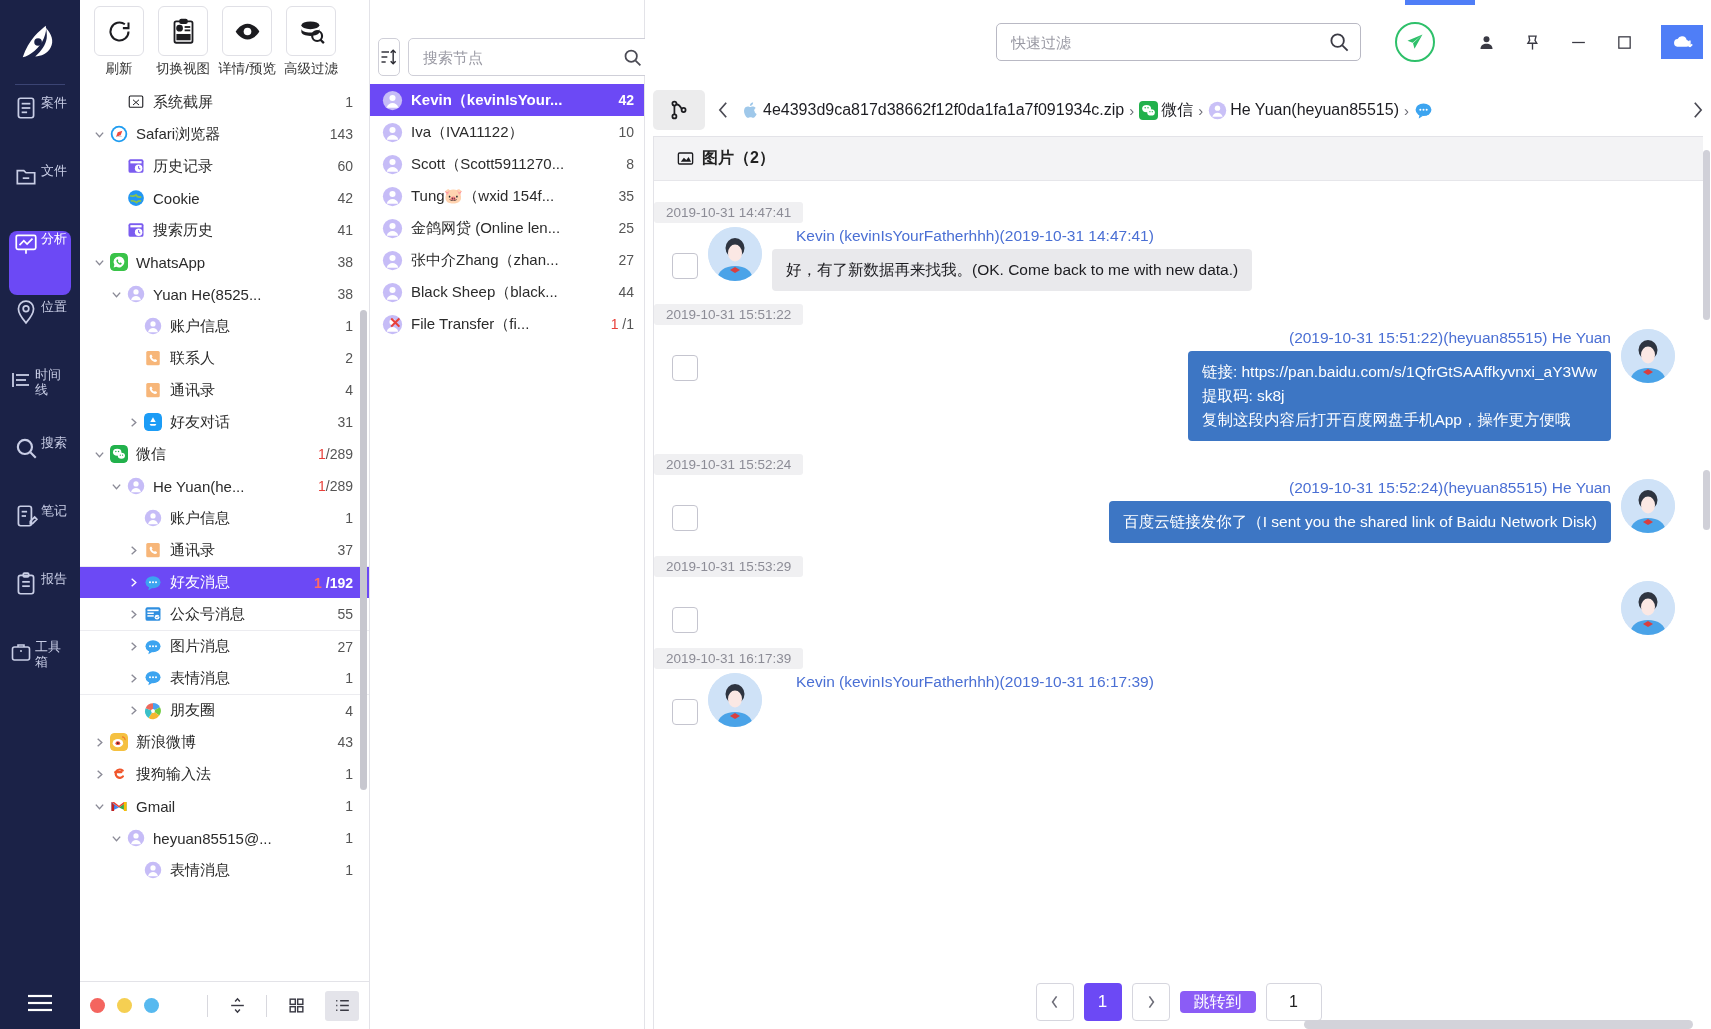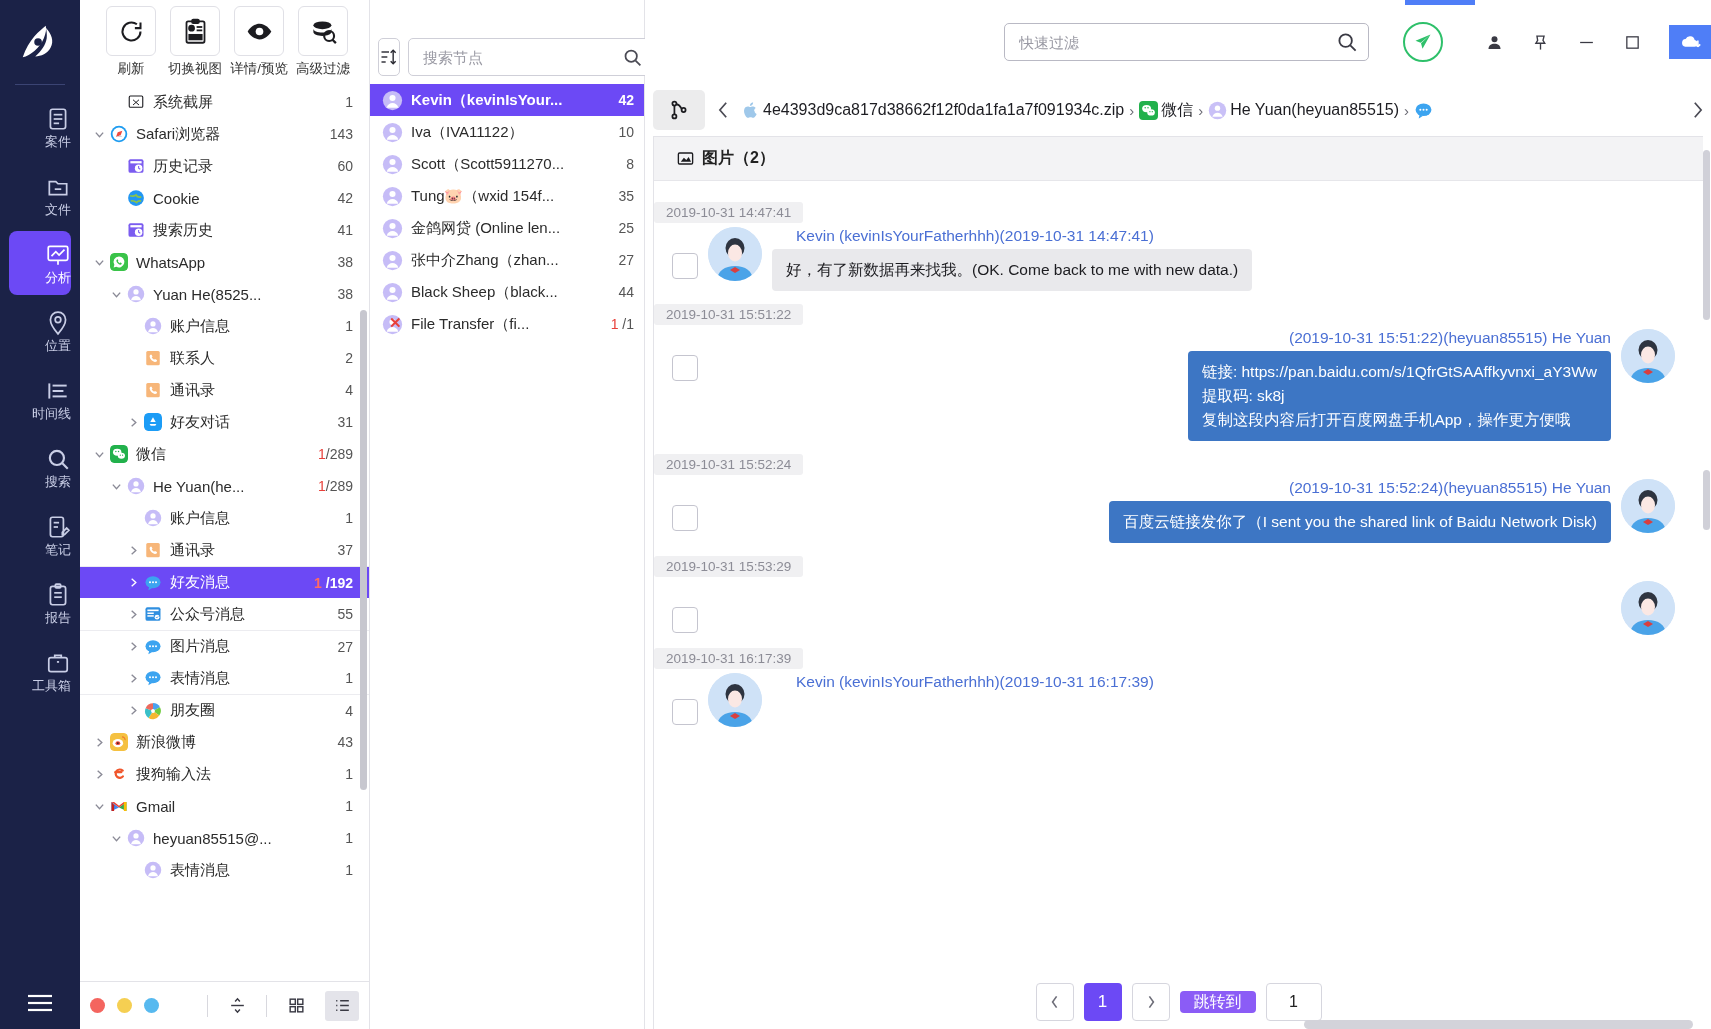--- a/index.html
+++ b/index.html
@@ -14,36 +14,36 @@
   .rail {
     width:80px; background:#1b2247; flex:0 0 80px;
     display:flex; flex-direction:column; align-items:center;
     position:relative;
   }
   .rail-logo { height:84px; display:flex; align-items:center; justify-content:center; width:100%; }
   .rail-logo svg { width:46px; height:46px; }
   .rail-sep { width:50px; height:1px; background:#3b4473; margin-bottom:10px;}
   .rail-item {
     width:62px; height:64px; margin-bottom:4px; border-radius:8px;
-    display:flex; flex-direction:column; align-items:flex-end; justify-content:center;
+    display:flex; align-items:flex-start; justify-content:center;
     color:#c9cee6; cursor:pointer; gap:2px;
   }
   .rail-item svg { width:26px; height:26px; display:block; }
   .rail-item .lbl { font-size:13px; line-height:15px; }
   .rail-item.active { background:#6c49f5; color:#fff; }
   .rail-bottom { position:absolute; bottom:14px; left:0; width:80px; display:flex; justify-content:center; }
   .rail-bottom svg { width:30px; height:24px; }
 
   
   .col-tree {
     width:290px; flex:0 0 290px; position:relative;
     background:#fff; border-right:1px solid #e3e3e8;
     display:flex; flex-direction:column;
   }
-  .tool-row { display:flex; padding:6px 0 0 14px; gap:14px; height:84px;margin-left:12px; }
+  .tool-row { display:flex; padding:6px 0 0 14px; gap:14px; height:84px; }
   .tool-btn { width:50px; display:flex; flex-direction:column; align-items:center; cursor:pointer; }
   .tool-ico {
     width:50px; height:50px; border:1px solid #e0e0e6; border-radius:6px;
     display:flex; align-items:center; justify-content:center; background:#fff;
   }
   .tool-ico svg { width:27px; height:27px; }
   .tool-lbl { font-size:13.5px; color:#333; margin-top:4px; white-space:nowrap; }
 
   .tree { flex:1; overflow:hidden; position:relative; padding-top:2px; }
   .trow {
@@ -101,21 +101,21 @@
   .lavatar svg{width:21px;height:21px;}
   .lname { flex:1; white-space:nowrap; overflow:hidden; text-overflow:ellipsis; }
   .lcount { font-size:14px; margin-left:6px; white-space:nowrap; color:#555; }
   .lrow.sel .lcount{color:#fff;}
   .lcount .red{color:#e8403a;}
   .xmark { position:absolute; left:7px; top:1px; color:#e8403a; font-size:15px; font-weight:bold; line-height:15px;}
 
   
   .col-main { flex:1; display:flex; flex-direction:column; background:#fff; position:relative; min-width:0; }
 
-  .topbar { height:84px; display:flex; align-items:center; justify-content:flex-end; padding-right:0; gap:12px; }
+  .topbar { height:84px; display:flex; align-items:center; justify-content:flex-end; padding-right:8px; gap:12px; }
   .filterbox { width:365px; height:38px; border:1px solid #b9b9c4; border-radius:5px; display:flex; align-items:center; padding:0 10px 0 14px; background:#fff;}
   .filterbox input{border:0;outline:0;flex:1;font-size:15px;font-family:inherit;background:transparent;color:#333;}
   .filterbox input::placeholder{color:#9a9aa4;}
   .filterbox svg{width:22px;height:22px;color:#444;}
   .sendbtn { width:40px;height:40px;border:2px solid #2ec06a;border-radius:50%;margin-left:22px;
              display:flex;align-items:center;justify-content:center;cursor:pointer;}
   .sendbtn svg{width:20px;height:20px;color:#2ec06a;}
   .winbtn { width:34px;height:34px;display:flex;align-items:center;justify-content:center;cursor:pointer;color:#3a3a44;}
   .winbtn svg{width:17px;height:17px;}
   .winbtn.first{margin-left:22px;}

